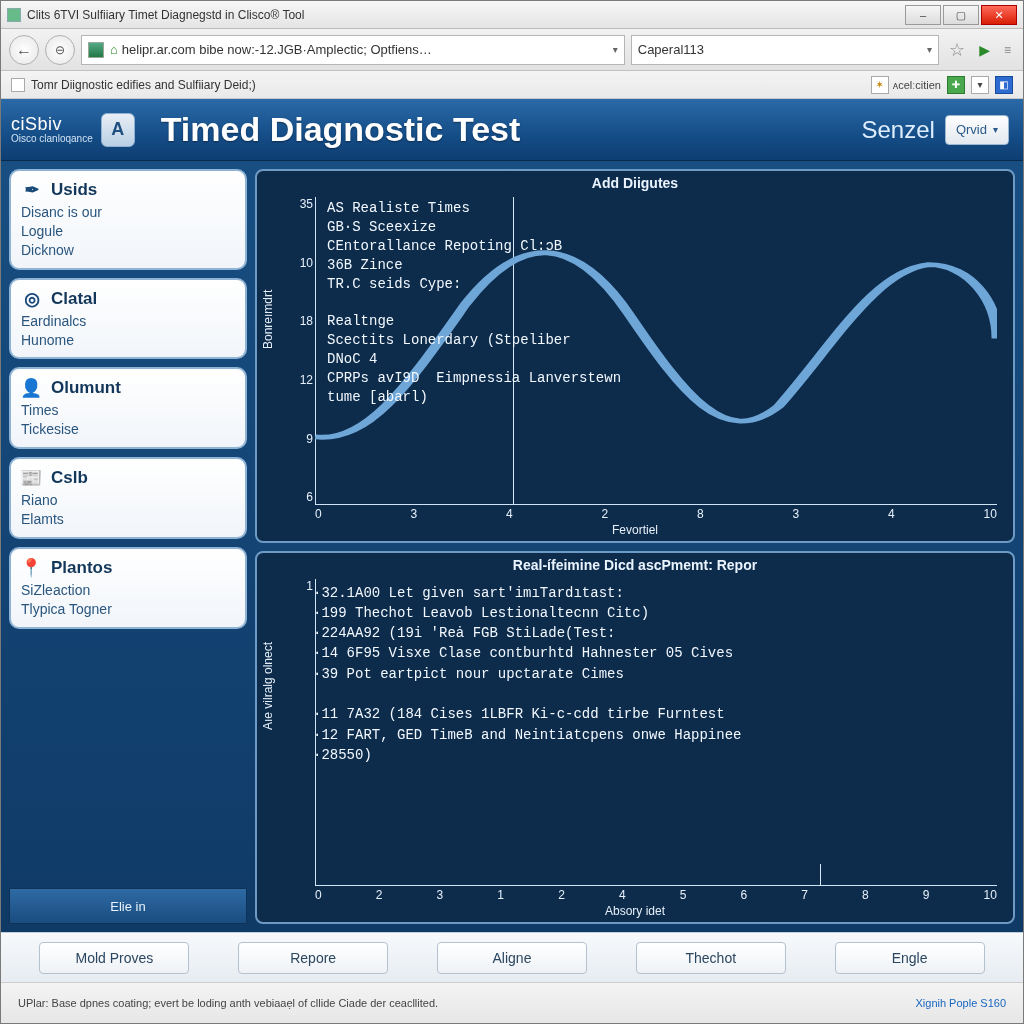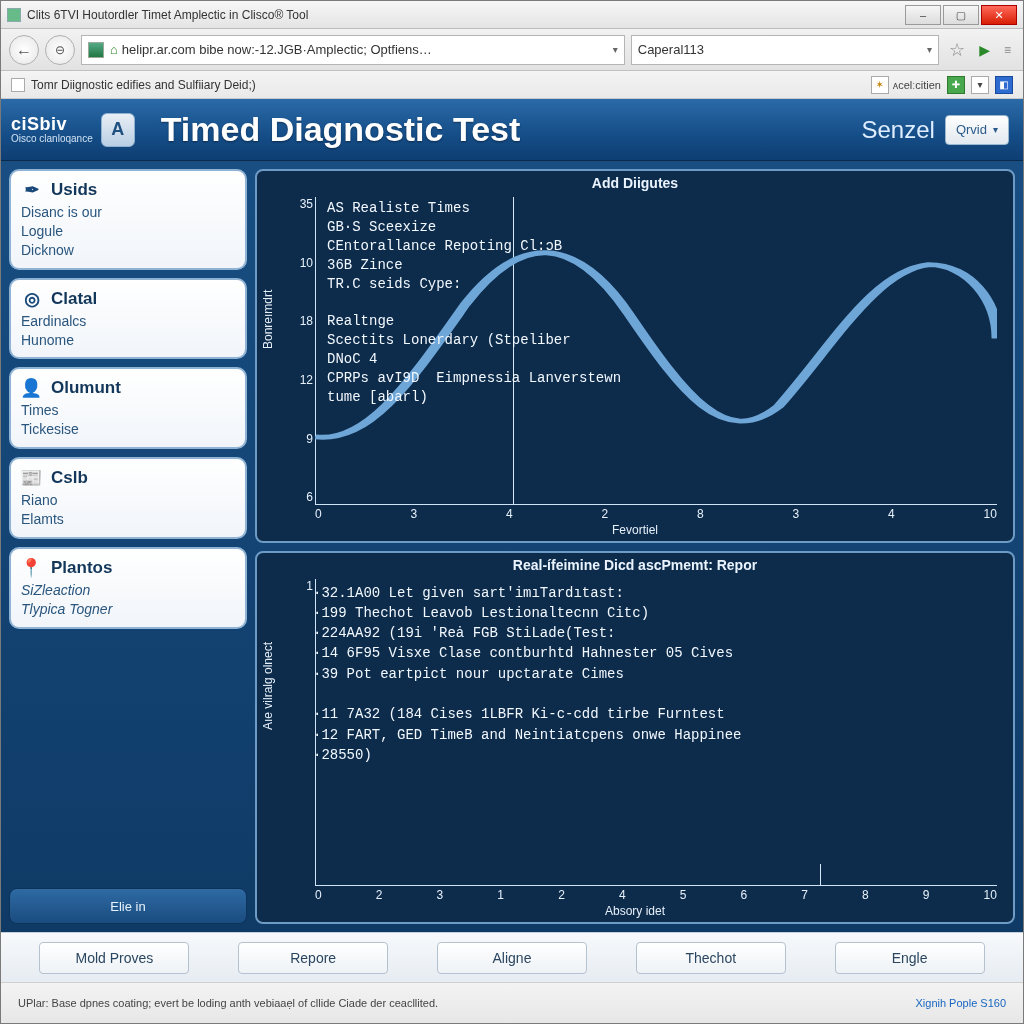--- a/index.html
+++ b/index.html
@@ -31,36 +31,36 @@
 .xtb { width:18px;height:18px;margin-left:6px;border:1px solid #aaa;background:#fff;font-size:10px;display:flex;align-items:center;justify-content:center;color:#444; }
 .xtb.g { background:#49a84d;color:#fff;border-color:#2d7a30; }
 .xtb.b { background:#2d6bd0;color:#fff;border-color:#1a4a9a; }
 .xtb.y { color:#c08000; }
 
 
 .apphdr { height: 62px; background: linear-gradient(#2a6aa8 0%, #154d87 60%, #0e3e72 100%); display:flex; align-items:center; color:#fff; padding:0 14px 0 10px; border-bottom: 1px solid #0a2a4a; }
 .brand { display:flex; align-items:center; gap:8px; }
 .brand .logo { width:34px;height:34px;border-radius:6px;background:linear-gradient(#e8eef5,#b9cfe4);border:1px solid #8fb2d2;display:flex;align-items:center;justify-content:center;color:#205080;font-size:18px;font-weight:bold; }
 .brand .bt { line-height:1.05; }
-.brand .b1 { font-size:18px; font-weight:700; letter-spacing:0.5px; }
+.brand .b1 { font-size:18px; font-weight:400; letter-spacing:0.5px; }
 .brand .b2 { font-size:10px; color:#cfe2f3; }
 .apptitle { font-size:34px; font-weight:700; margin-left:26px; text-shadow:0 1px 2px rgba(0,0,0,.4); }
 .apphdr .spacer { flex:1; }
 .senzel { font-size:24px; color:#dfeeff; margin-right:10px; }
 .ddbtn { height:30px; padding:0 10px; background:linear-gradient(#fefefe,#e2e9f0); border:1px solid #9cb7d0; border-radius:4px; color:#2a5a8a; font-size:13px; display:flex; align-items:center; gap:6px; }
 
 
 .body { flex:1; display:flex; background: linear-gradient(#184e82,#0f3a66); padding: 8px; gap: 8px; min-height:0; }
 .sidebar { width: 238px; display:flex; flex-direction:column; gap:8px; }
 .card { background: linear-gradient(#ffffff,#f1f5fa); border:2px solid #8fb3d4; border-radius:10px; padding:8px 10px; color:#10324f; }
 .card .row1 { display:flex; align-items:center; gap:8px; font-size:17px; font-weight:600; color:#12375a; }
 .card .ic { width:22px;height:22px;display:flex;align-items:center;justify-content:center;color:#1a4a7a;font-size:18px; }
 .card .sub { font-size:14px; color:#2a567e; line-height:1.35; margin-top:2px; }
 .card.alert .ic { color:#c62828; }
-.signin { background:linear-gradient(#2e6aa3,#1a4c80); border:1px solid #0e3258; border-radius:8px; height:36px; color:#e8f2fb; font-size:13px; display:flex;align-items:center;justify-content:center; margin-top:auto; }
+.signin { background:linear-gradient(#2e6aa3,#1a4c80); border:1px solid #0e3258; border-radius:0; height:36px; color:#e8f2fb; font-size:13px; display:flex;align-items:center;justify-content:center; margin-top:auto; }
 
 .main { flex:1; display:flex; flex-direction:column; gap:8px; min-width:0; }
 .panel { flex:1; background:#0d2b4a; border:2px solid #6d9bc5; border-radius:8px; position:relative; color:#e8f2fb; min-height:0; overflow:hidden; }
 .panel .ptitle { position:absolute; top:4px; left:50%; transform:translateX(-50%); font-size:14px; font-weight:600; color:#eaf4ff; white-space:nowrap; }
 .ylab { position:absolute; left:4px; top:50%; transform:translate(0,-50%) rotate(-90deg); transform-origin:left top; font-size:12px; color:#e6f0fa; white-space:nowrap; }
 .xlab { position:absolute; bottom:4px; left:50%; transform:translateX(-50%); font-size:12px; color:#e6f0fa; }
 .axes { position:absolute; left:58px; right:16px; top:26px; bottom:36px; }
 .axes .yaxis { position:absolute; left:0; top:0; bottom:0; width:1px; background:#cfe4f7; }
 .axes .xaxis { position:absolute; left:0; right:0; bottom:0; height:1px; background:#cfe4f7; }
 .ytks { position:absolute; left:30px; top:26px; bottom:36px; width:26px; display:flex; flex-direction:column; justify-content:space-between; font-size:12px; color:#e6f1fb; text-align:right;gap:44px; }
@@ -80,21 +80,21 @@
 .status .spacer { flex:1; }
 .status .r { color:#1866c0; }
 </style>
 </head>
 <body>
 
 <div class="window">
 
   <div class="titlebar">
     <span class="ti"></span>
-    <span>Clits 6TVI Houtordler Timet Amplectic in Clisco® Tool</span>
+    <span>Clits 6TVI Sulfiiary Timet Diagnegstd in Clisco® Tool</span>
     <span class="spacer"></span>
     <span class="winbtn">–</span>
     <span class="winbtn">▢</span>
     <span class="winbtn close">✕</span>
   </div>
 
   <div class="navrow">
     <span class="circlebtn">←</span>
     <span class="circlebtn" style="font-size:12px;">⊖</span>
     <div class="urlbox">
@@ -173,21 +173,21 @@
             <span>Cslb</span>
           </div>
         <div class="sub" style="white-space:pre-line;">Riano
 Elamts</div>
       </div>
       <div class="card alert">
         <div class="row1">
             <span class="ic">📍</span>
             <span>Plantos</span>
           </div>
-        <div class="sub" style="white-space:pre-line;font-style:italic;">SiZleaction
+        <div class="sub" style="white-space:pre-line;">SiZleaction
 Tlypica Togner</div>
       </div>
       <div class="signin">
           <span>Elie in</span>
         </div>
     </div>
 
     <div class="main">
 
       <div class="panel">

